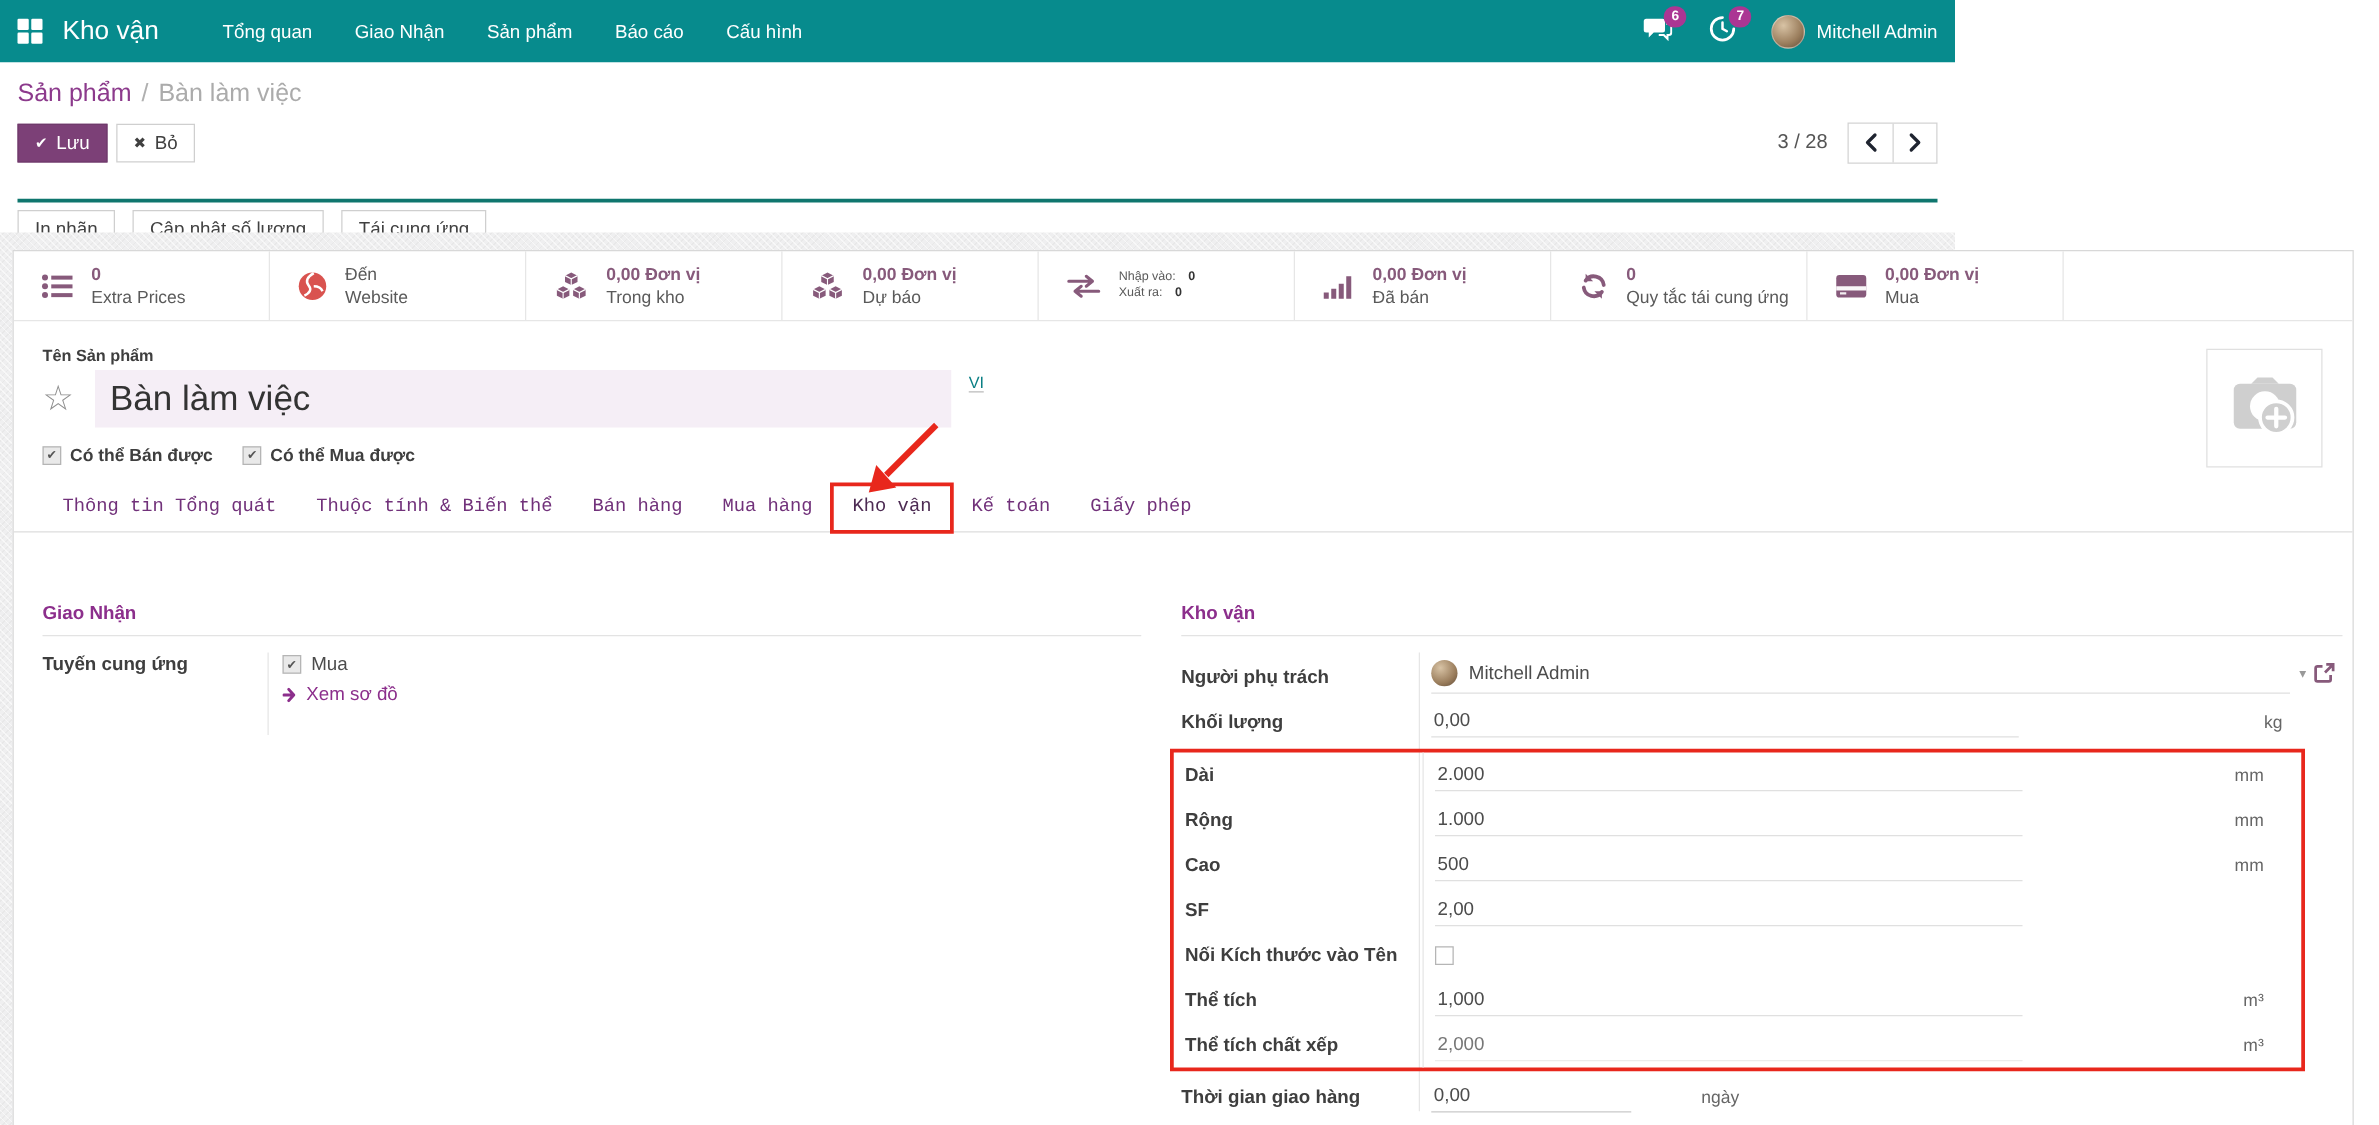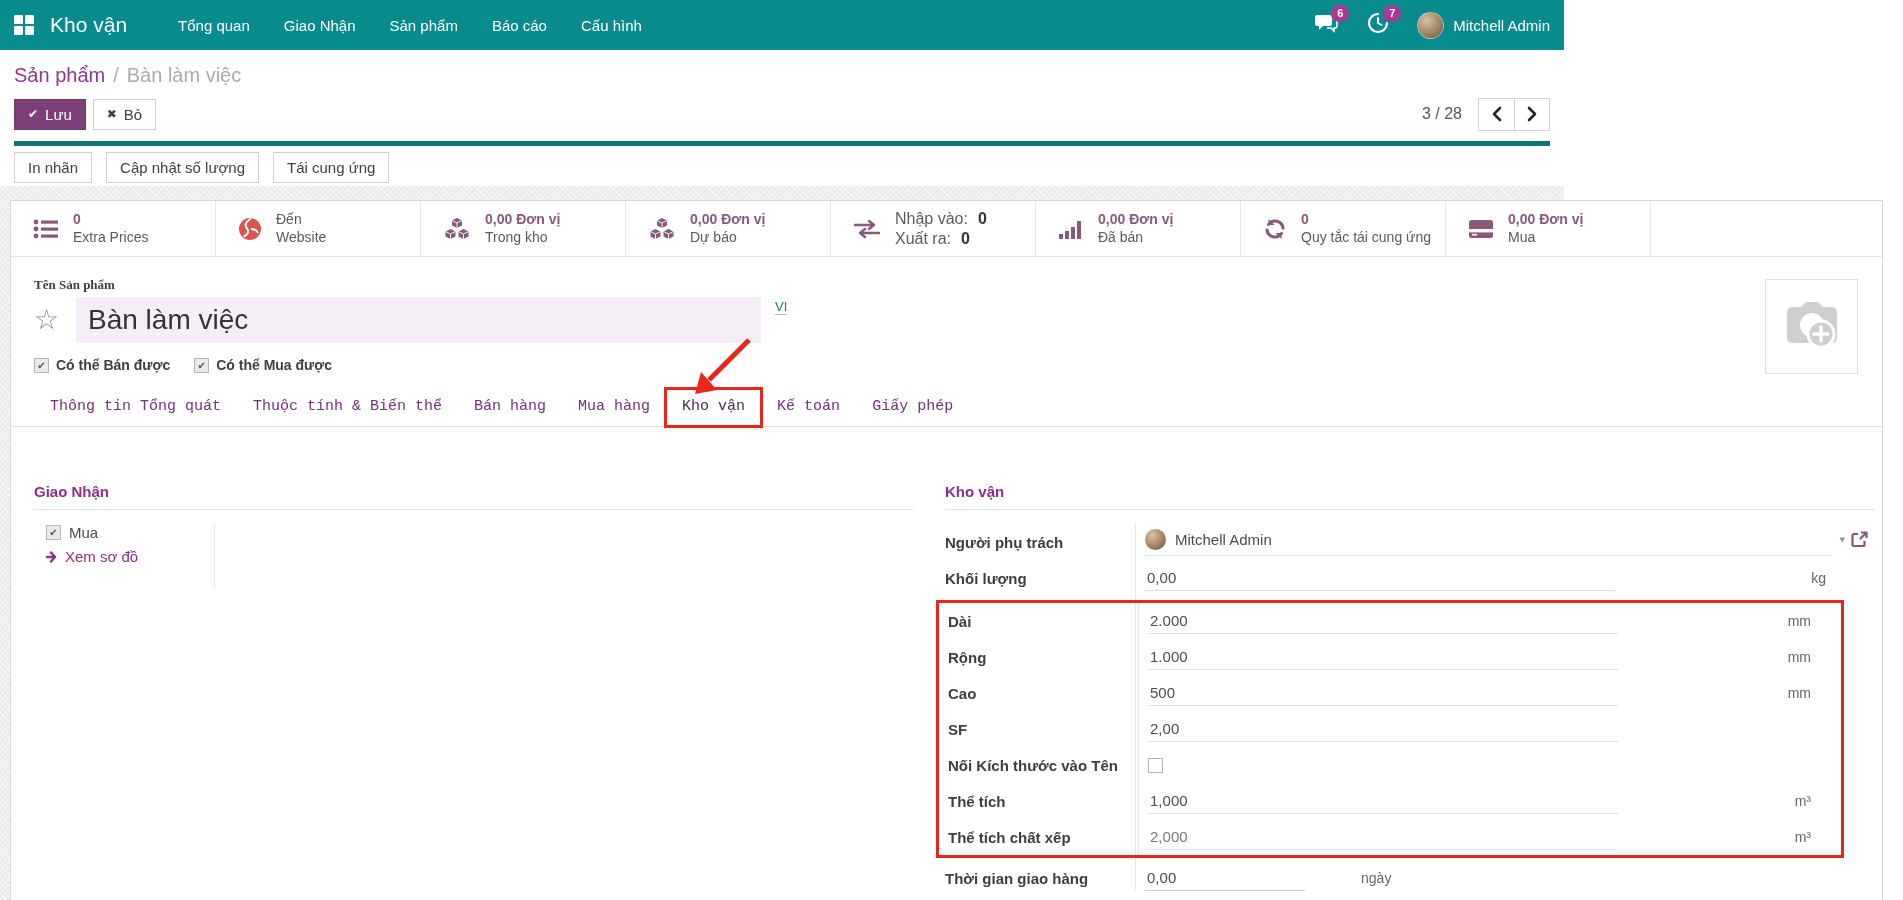--- a/index.html
+++ b/index.html
@@ -29,47 +29,47 @@
   .cp-row2 { display:flex; align-items:center; margin-top:10px; height:34px; }
   .btn { font-size:15px; border:1px solid #cfcfcf; background:#fff; color:#404040; padding:6px 13px; cursor:pointer; display:inline-flex; align-items:center; gap:7px; }
   .btn-primary { background:#7c4077; border-color:#6f3a6b; color:#fff; }
   .btn + .btn { margin-left:7px; }
   .btn .ck { font-size:12px; }
   .pager { margin-left:auto; display:flex; align-items:center; gap:16px; }
   .pager-count { font-size:16px; color:#555; }
   .pager-btns { display:flex; border:1px solid #d3d3d3; background:#fff; }
   .pager-btn { width:35px; height:31px; display:flex; align-items:center; justify-content:center; cursor:pointer; }
   .pager-btn + .pager-btn { border-left:1px solid #d3d3d3; }
-  .action-row { margin-top:10px; border-top:5px solid #0f766e; padding:6px 0 7px 0; display:flex; gap:7px; }
+  .action-row { margin-top:28px; border-top:3px solid #0f766e; padding:6px 0 7px 0; display:flex; gap:7px; }
 
   
   .content { position:absolute; top:186px; left:0; right:0; bottom:0;
     background-color:#efeff0;
     background-image:
       repeating-linear-gradient(45deg, rgba(255,255,255,.55) 0 1px, transparent 1px 4px),
       repeating-linear-gradient(-45deg, rgba(0,0,0,.03) 0 1px, transparent 1px 4px);
   }
   .sheet { position:absolute; top:14px; left:10px; width:1873px; bottom:-2px; background:#fff; border:1px solid #d8d8d8; }
 
   
   .statbar { display:flex; border-bottom:1px solid #e6e6e6; height:56px; }
   .stat { width:205px; border-right:1px solid #e6e6e6; display:flex; align-items:center; padding:0 10px 0 22px; gap:14px; cursor:pointer; }
   .stat:last-of-type { width:235px; }
   .stat-fill { flex:1; border-right:none; cursor:default; }
   .stat-ico { flex:0 0 auto; display:flex; align-items:center; justify-content:center; }
   .stat-txt { display:flex; flex-direction:column; line-height:1.25; }
   .stat-val { color:#875a7b; font-size:14px; font-weight:bold; }
   .stat-lbl { color:#5a5a5a; font-size:14px; }
-  .stat-kv { display:flex; gap:10px; font-size:16px; }
+  .stat-kv { display:flex; gap:10px; font-size:10px; }
   .stat-kv .k { color:#5a5a5a; }
   .stat-kv .v { color:#333; font-weight:bold; }
 
   
   .title-block { padding:20px 0 0 23px; }
-  .name-label { font-size:13px; font-weight:bold; color:#3e3e3e;font-family:Liberation Serif, serif; }
+  .name-label { font-size:13px; font-weight:bold; color:#3e3e3e; }
   .name-row { display:flex; align-items:center; margin-top:4px; }
   .star { font-size:28px; color:#8f8f8f; width:42px; cursor:pointer; line-height:1; }
   .name-input { width:685px; background:#f5eef6; font-size:28px; color:#333; padding:5px 12px; height:46px; display:flex; align-items:center; }
   .lang-tag { font-size:13px; color:#0a7f84; margin-left:14px; align-self:flex-start; padding-top:2px; cursor:pointer; border-bottom:1px solid #bbb; }
   .check-row { display:flex; gap:24px; margin-top:14px; align-items:center; }
   .check-item { display:flex; align-items:center; gap:7px; cursor:pointer; }
   .cb { width:15px; height:15px; border:1px solid #b5b5b5; background:#fff; display:flex; align-items:center; justify-content:center; font-size:10px; color:#555; }
   .cb.checked { background:#e9e9e9; }
   .check-item .lbl { font-size:14px; font-weight:bold; color:#3e3e3e; }
 
@@ -383,20 +383,21 @@
         <line x1="118" y1="6" x2="78" y2="46" stroke="#e8271c" stroke-width="5"></line>
         <path d="M86 56 L64 60 L70 38 z" fill="#e8271c"></path>
       </svg>
 
       <div class="form">
 
         <div class="col col-left">
           <div class="group-title">Giao Nhận</div>
           <div class="vline"></div>
           <div style="display:flex;">
+            <div class="flabel" style="width:180px;">Tuyến cung ứng</div>
             <div class="route-val">
               <div class="route-opt">
                 <span class="cb checked">✔</span>
                 <span class="lbl">Mua</span>
               </div>
               <div class="diagram-link">
                 <svg width="14" height="12" viewBox="0 0 14 12">
                     <path d="M1 6 h8 M9 6 l-4 -4.5 M9 6 l-4 4.5" fill="none" stroke="#8c2f8c" stroke-width="2.4" stroke-linecap="round" stroke-linejoin="round"></path>
                   </svg>
                 <span>Xem sơ đồ</span>

